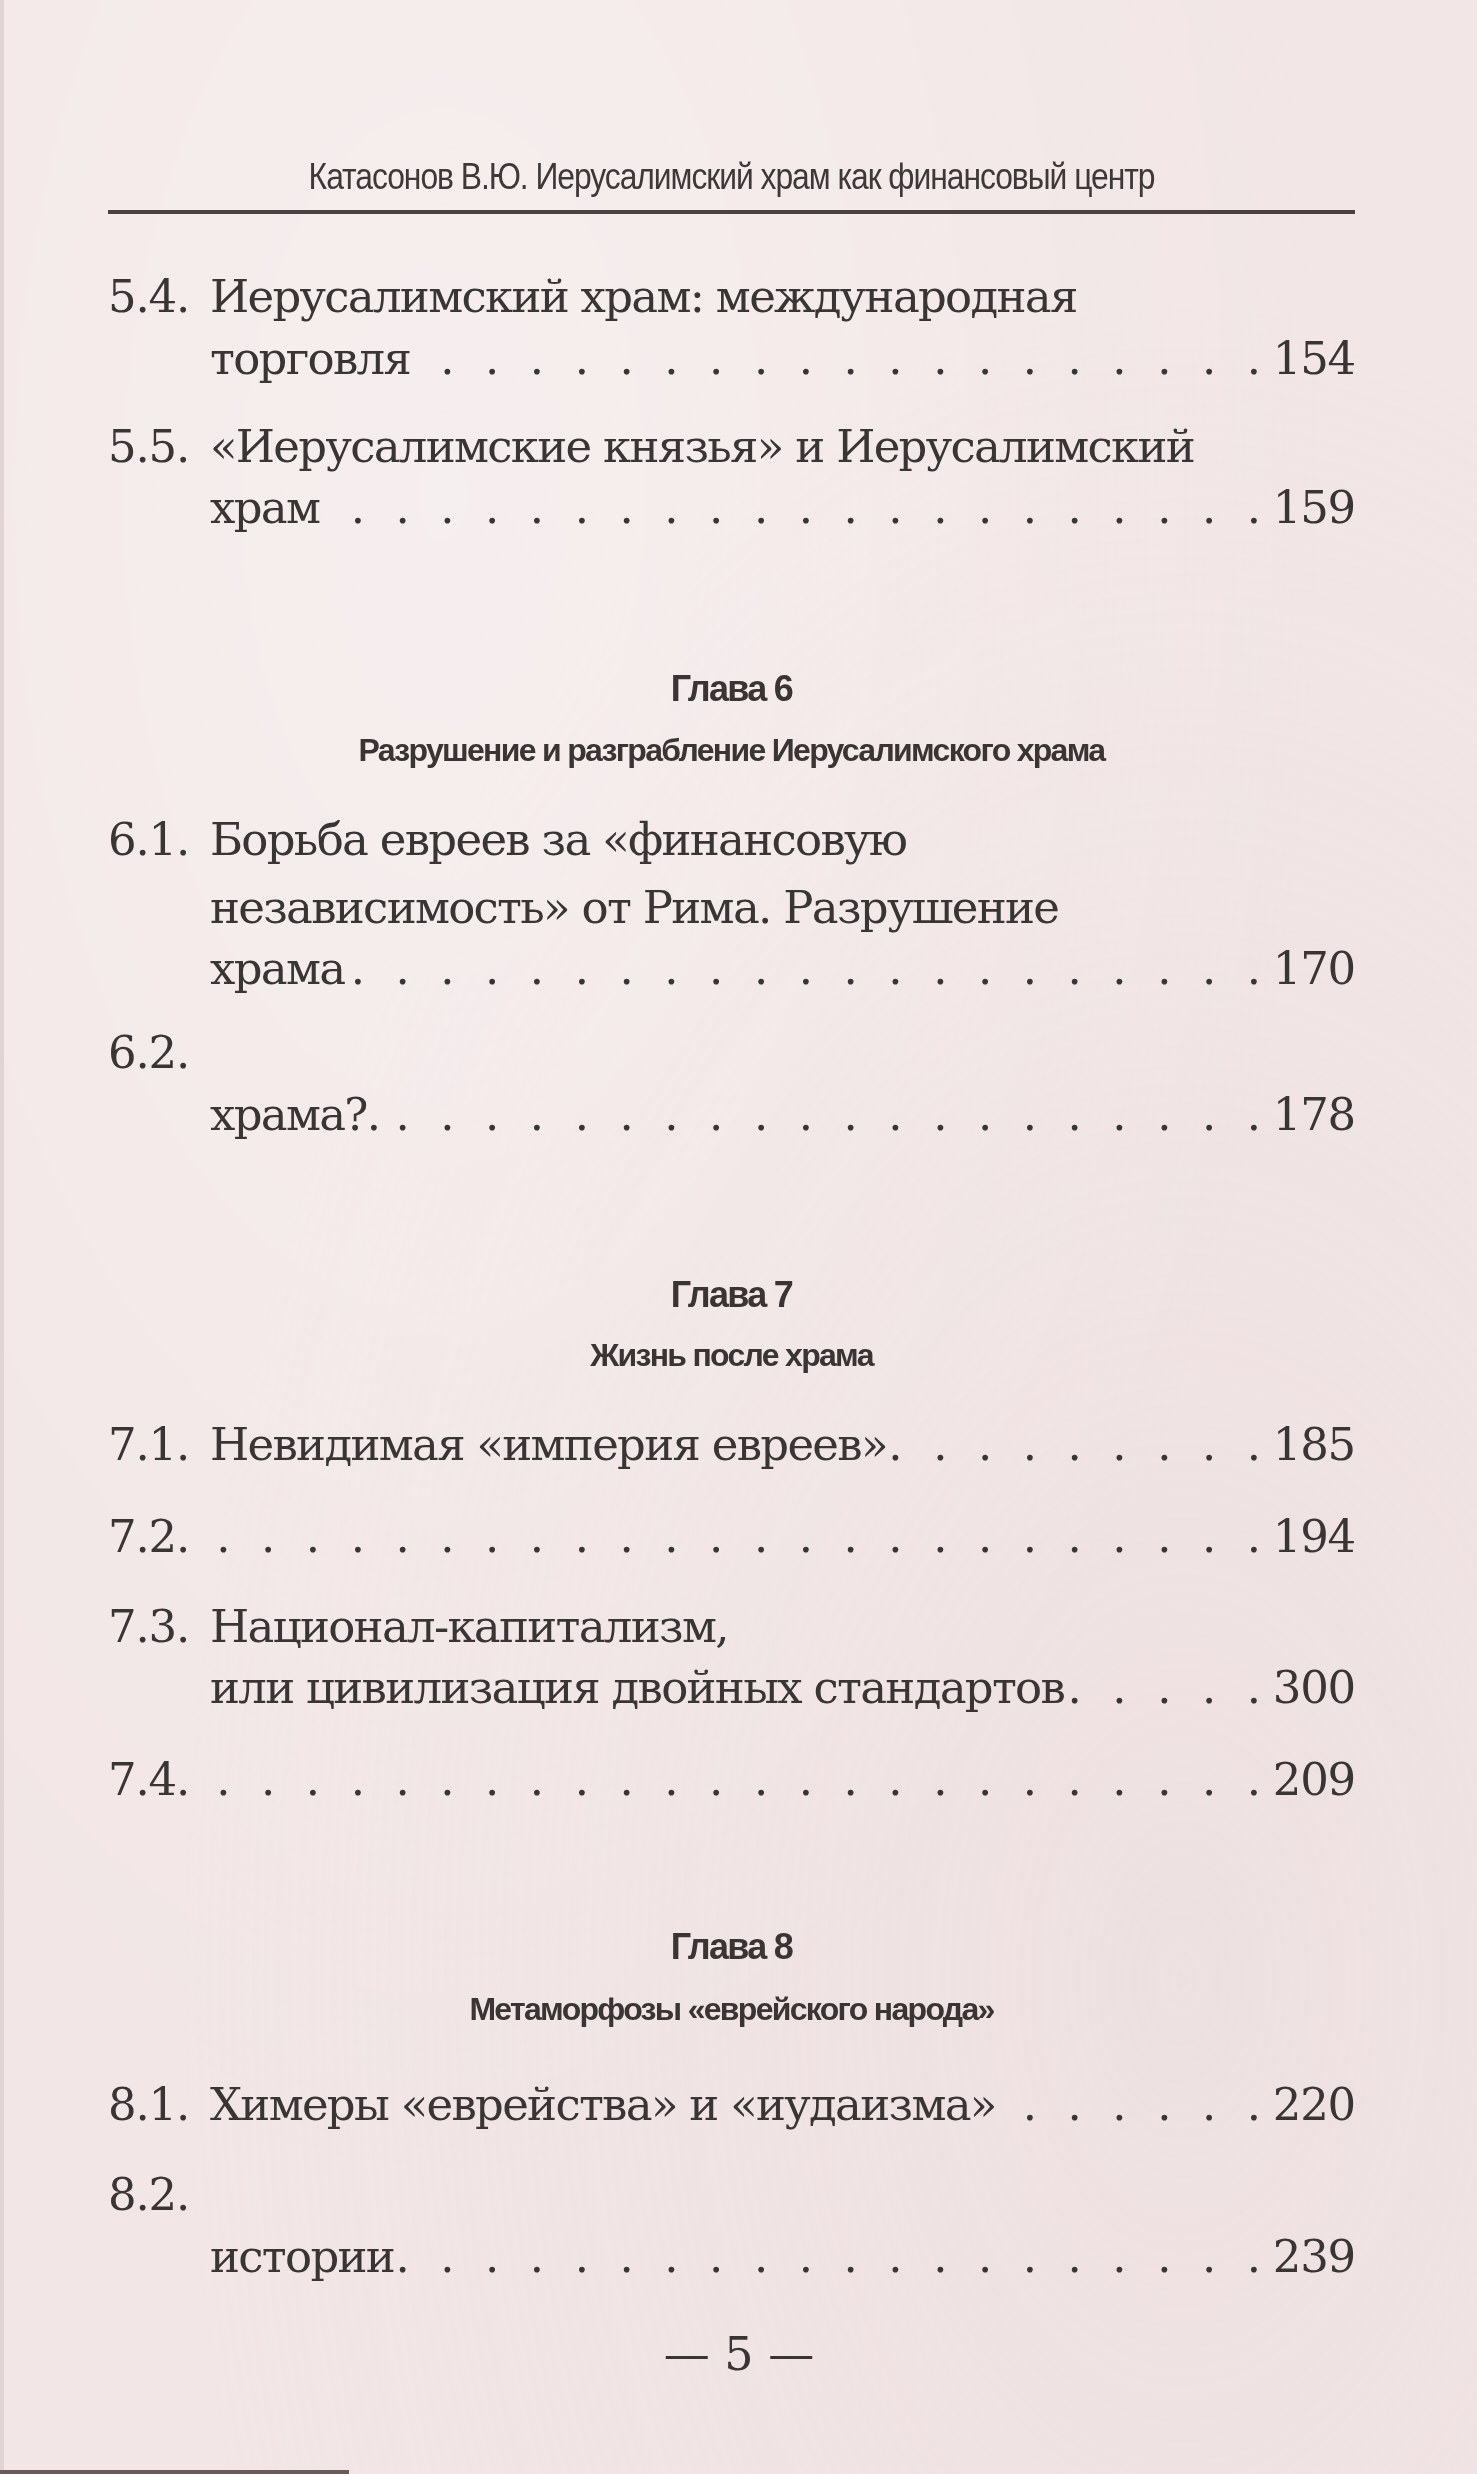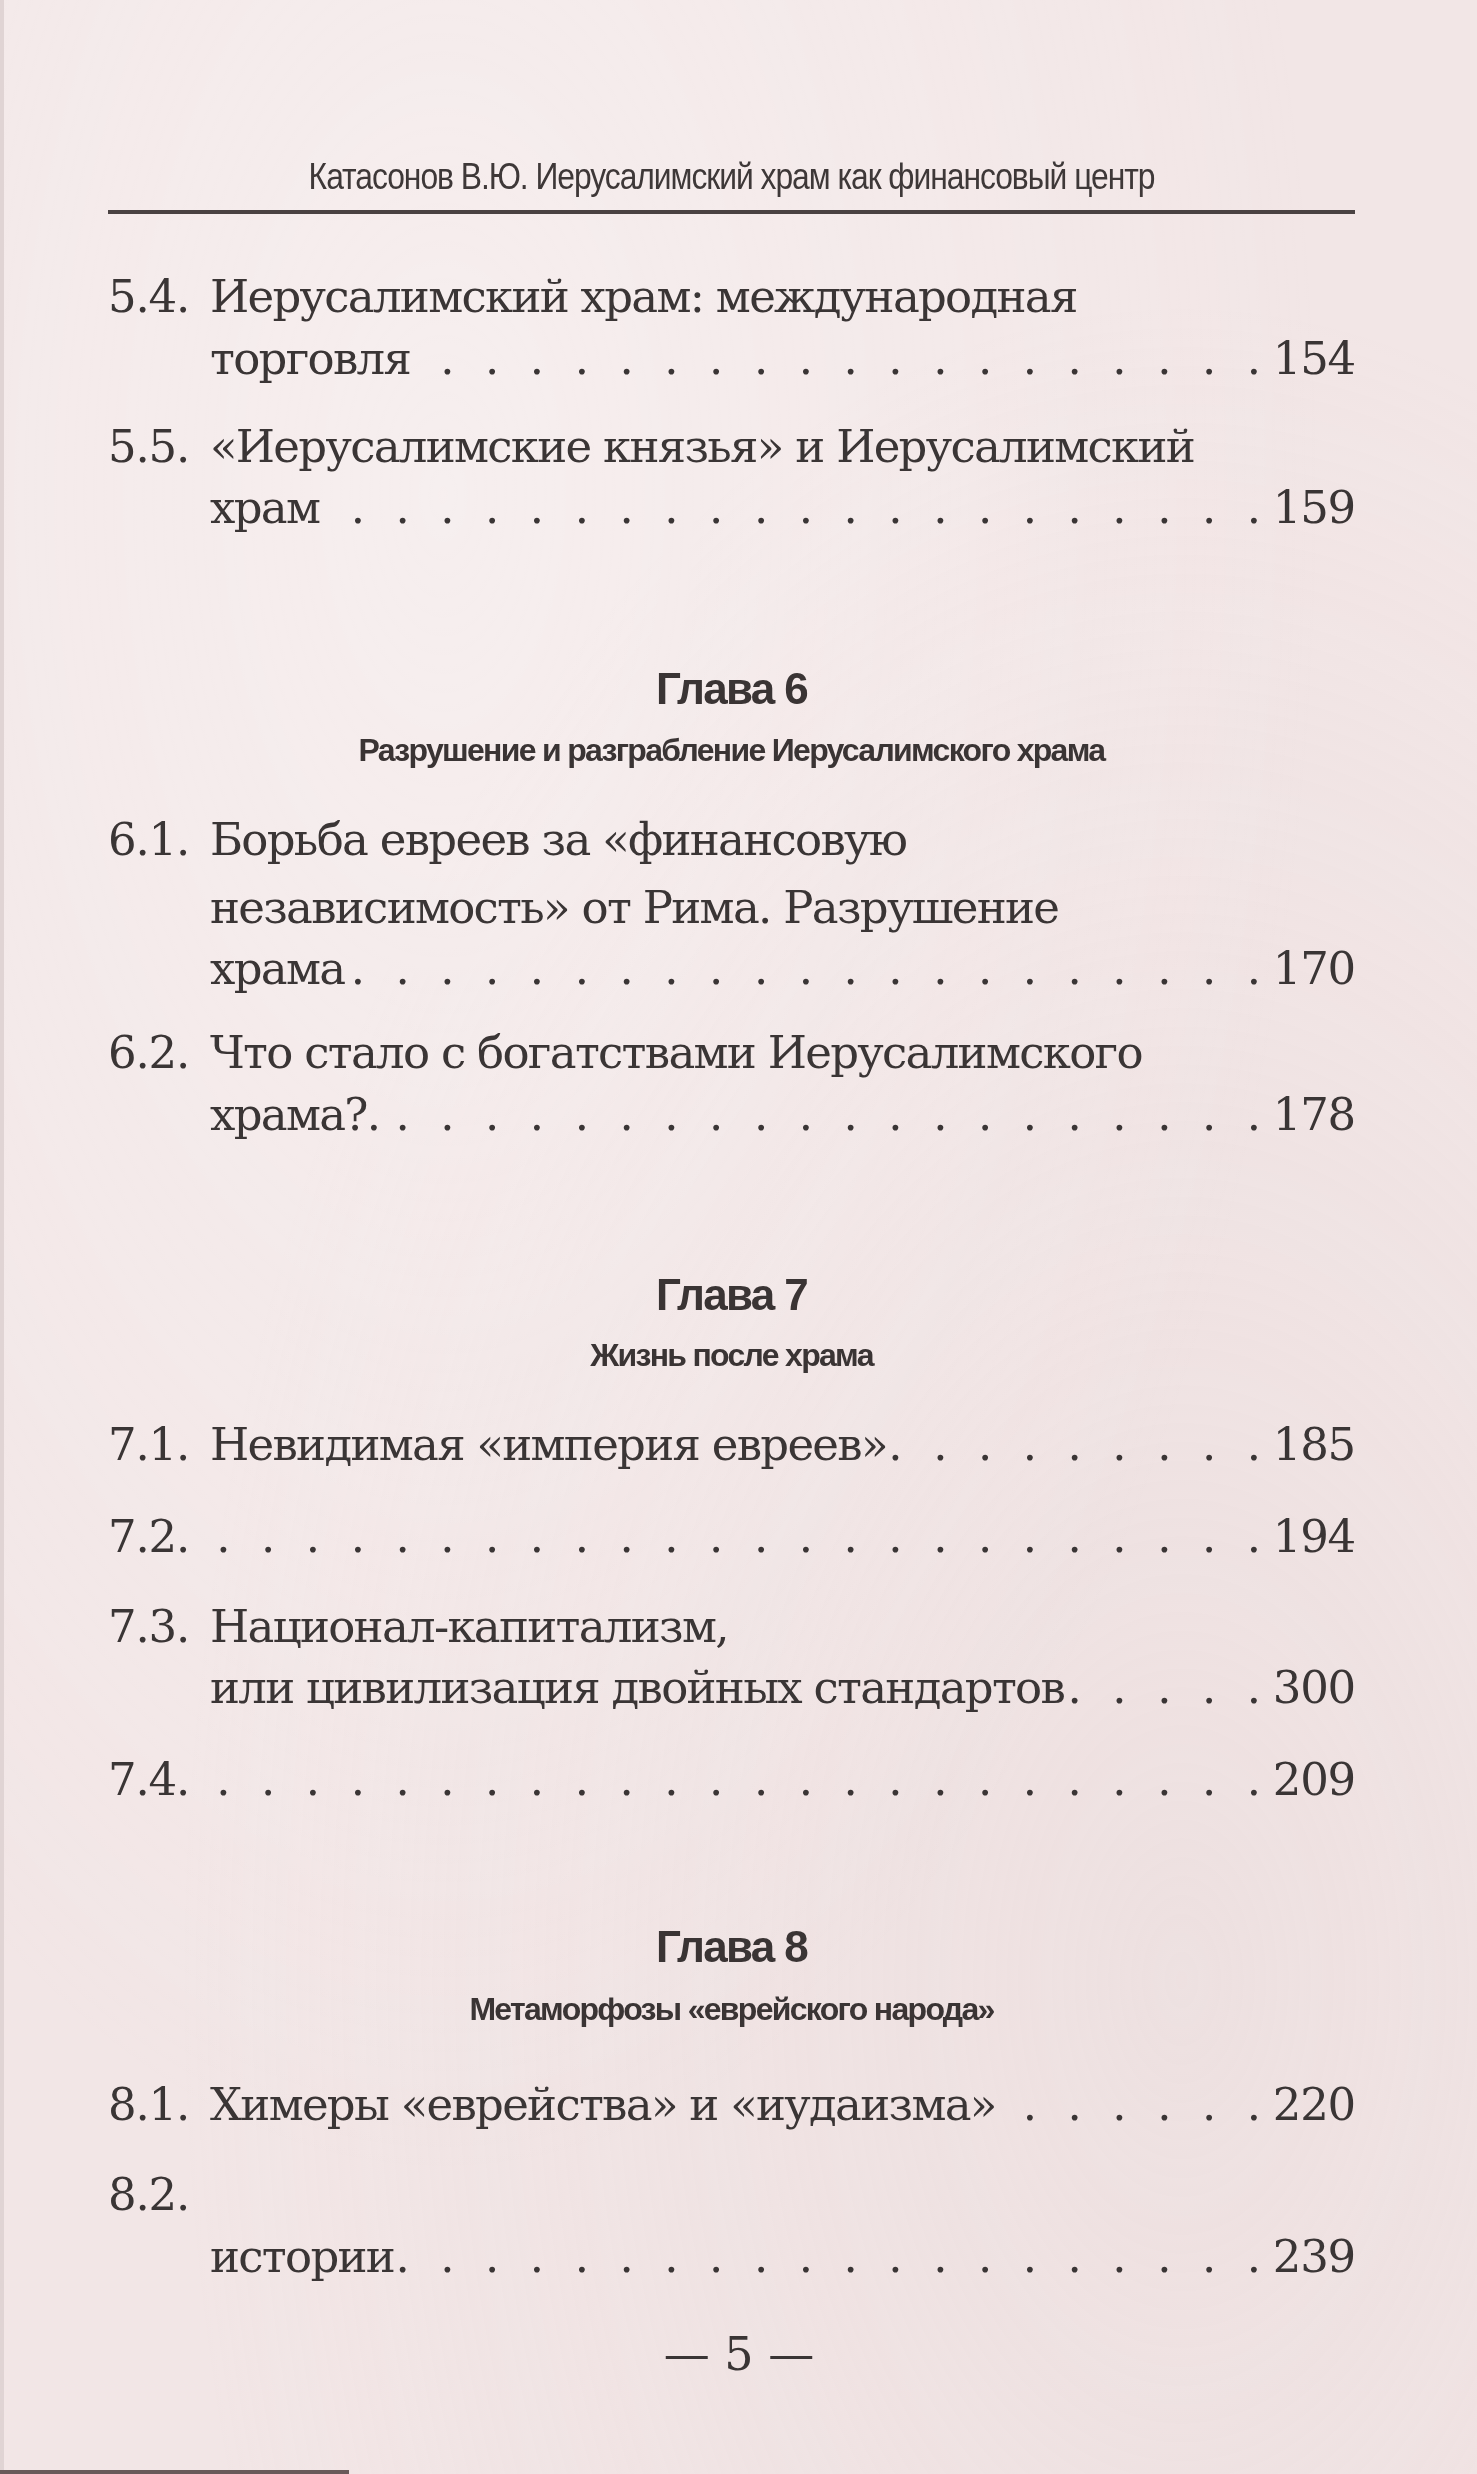--- a/index.html
+++ b/index.html
@@ -33,21 +33,21 @@
     flex: 1 1 auto; overflow: hidden; margin: 0 3.5px; height: 58px; position: relative;
   }
   .dots::before {
     content: ". . . . . . . . . . . . . . . . . . . . . . . . . . . . . . . . . . . . . . . . . . . . . . . . . . . . . . . . . . . . . . . . . . . . . .";
     position: absolute; right: 0; top: 0; white-space: nowrap; letter-spacing: 8.1px;
   }
   .pg { flex: none; letter-spacing: -1.2px; }
   .chapter {
     position: absolute; left: 108px; width: 1247px; text-align: center;
     font-family: "Liberation Sans", "DejaVu Sans", sans-serif; font-weight: bold;
-    font-size: 44px; line-height: 58px; color: #3a3434; letter-spacing: -1.7px; white-space: nowrap;
+    font-size: 36px; line-height: 58px; color: #3a3434; letter-spacing: -1.7px; white-space: nowrap;
   }
   .chapter.sub { font-size: 32px; }
   .page-number {
     position: absolute; left: 0; width: 1478px; top: 2325px; text-align: center;
     font-size: 46px; line-height: 58px; color: #3a3535;
   }
 </style>
 </head>
 <body>
 
@@ -88,21 +88,20 @@
   <span class="txt">независимость» от Рима. Разрушение</span>
 </div>
 <div class="line indent" style="top:940px">
   <span class="txt">храма</span>
   <span class="dots"></span>
   <span class="pg">170</span>
 </div>
 
 <div class="line" style="top:1024px">
   <span class="num">6.2.</span>
-  <span class="txt">Что стало с богатствами Иерусалимского</span>
 </div>
 <div class="line indent" style="top:1086px">
   <span class="txt">храма?.</span>
   <span class="dots"></span>
   <span class="pg">178</span>
 </div>
 
 <div class="chapter" style="top:1266px">Глава 7</div>
 <div class="chapter sub" style="top:1326px">Жизнь после храма</div>
 

